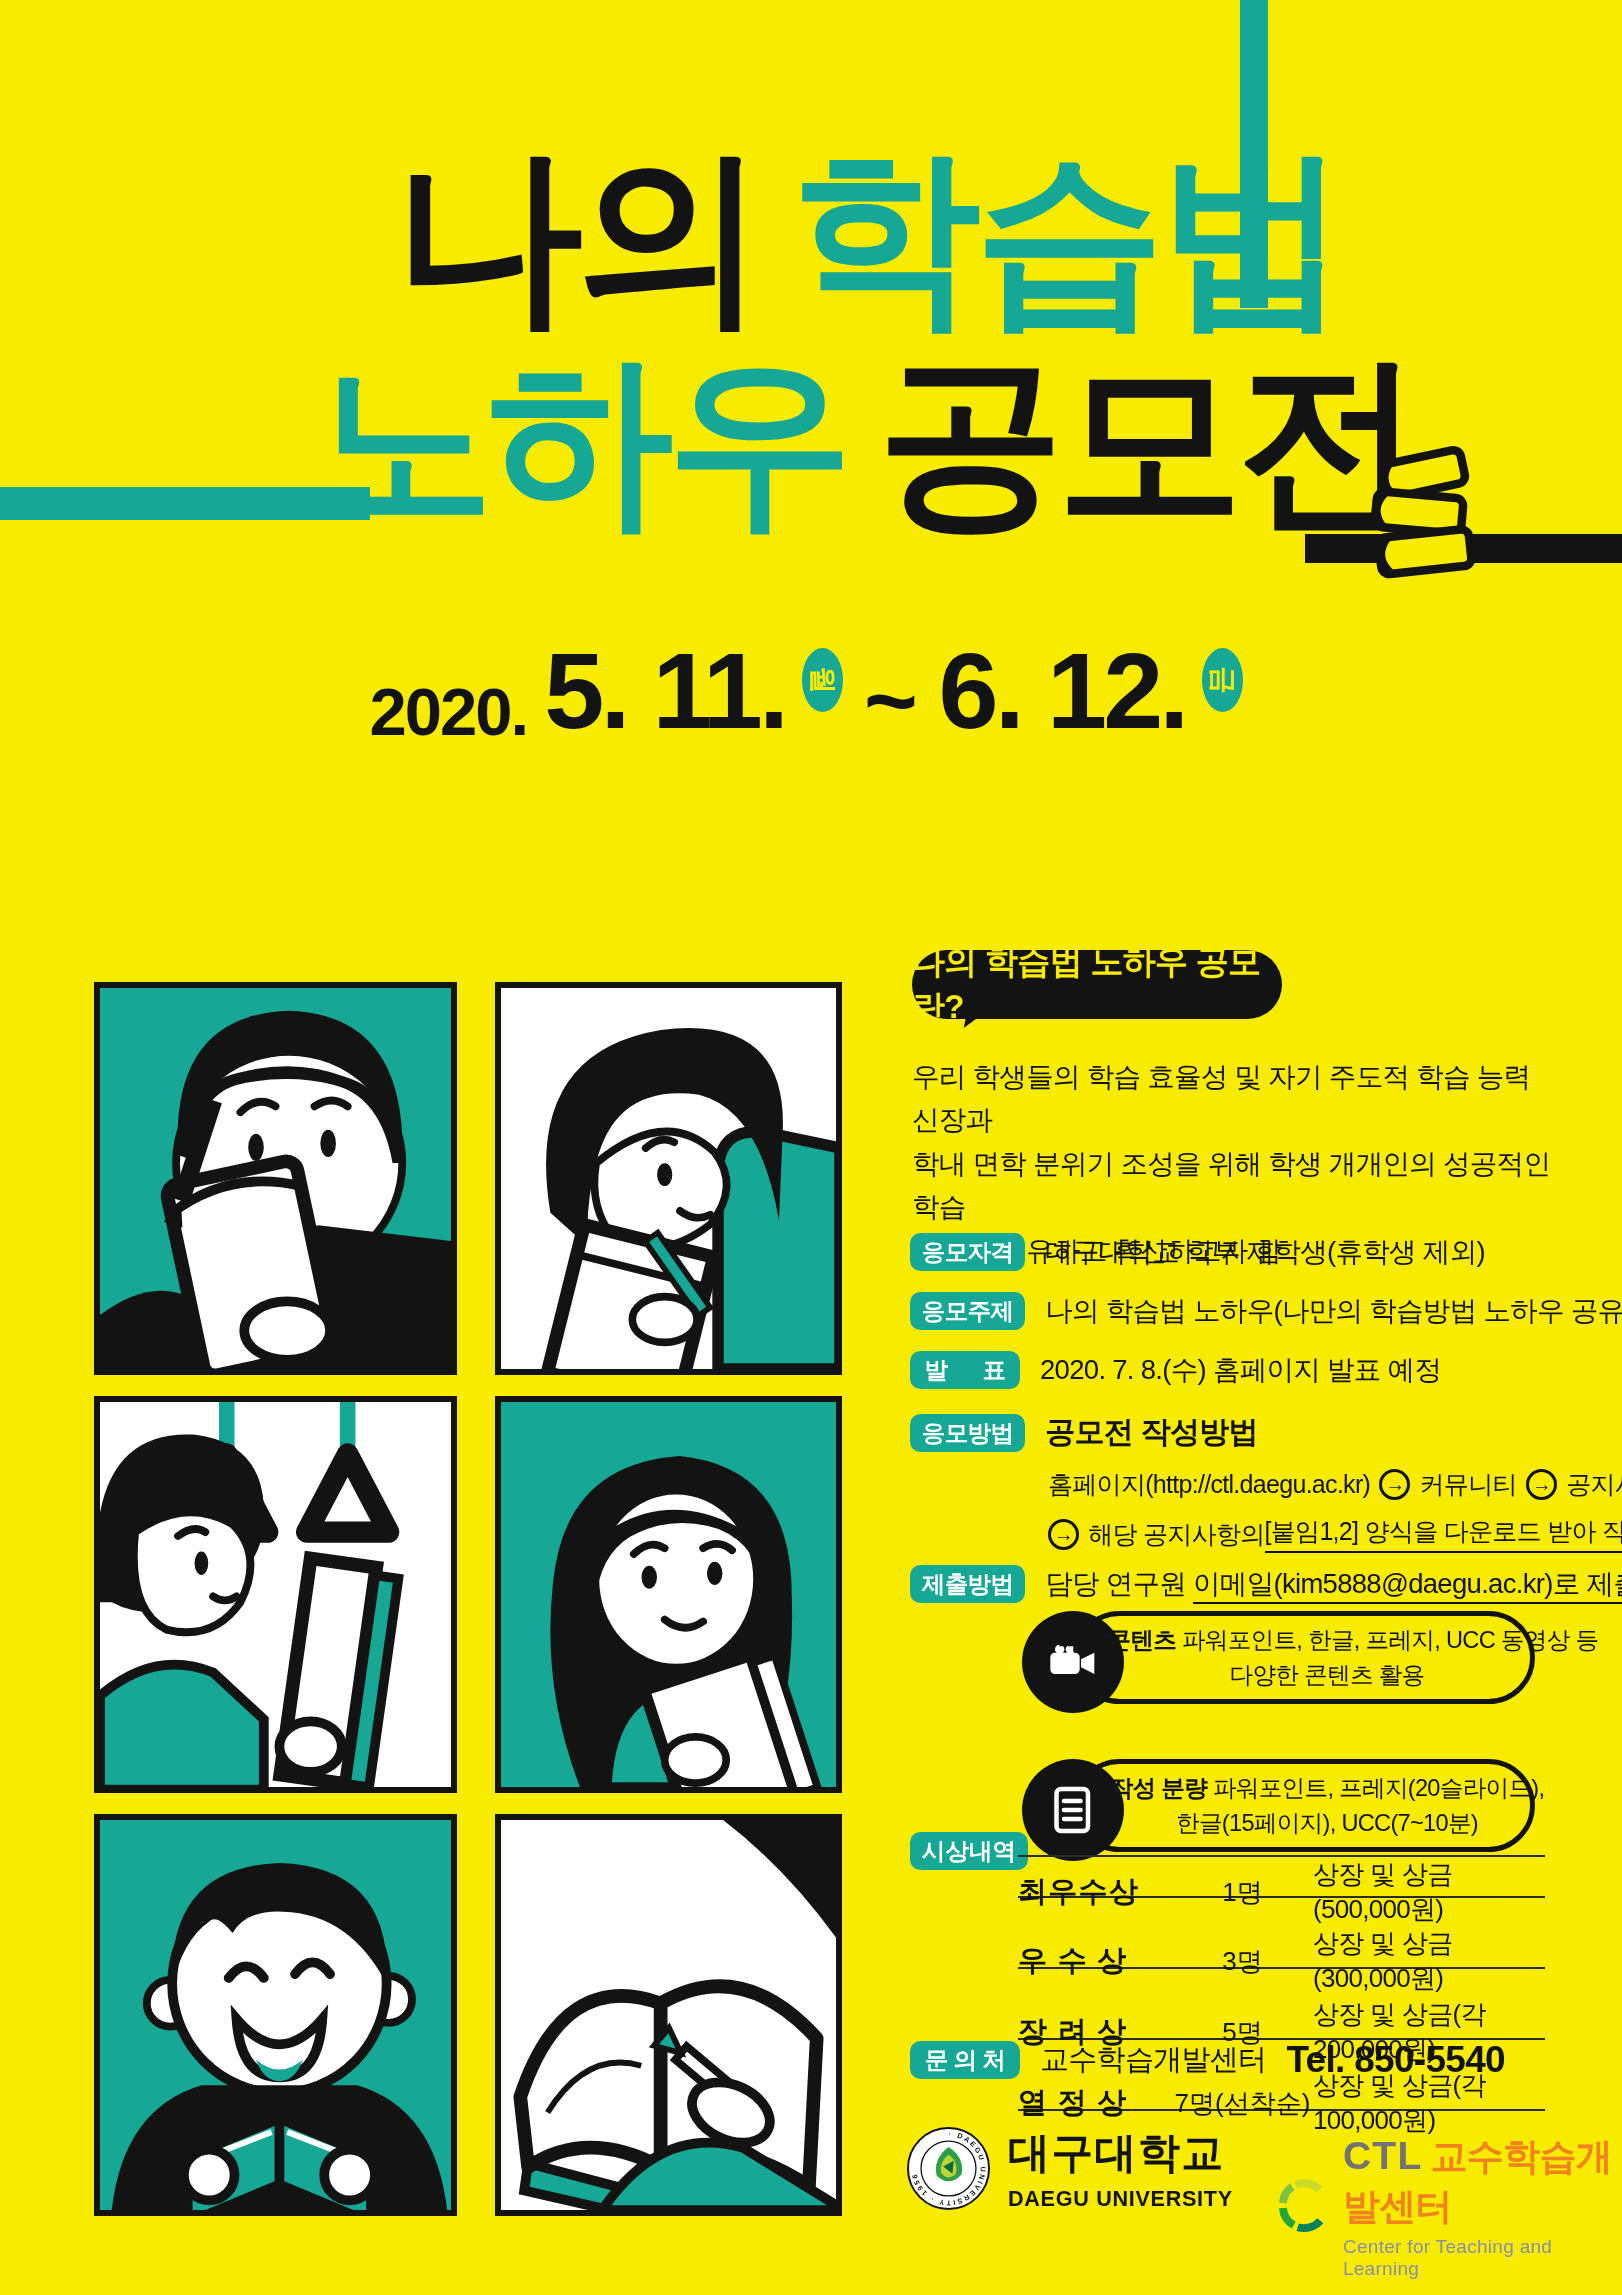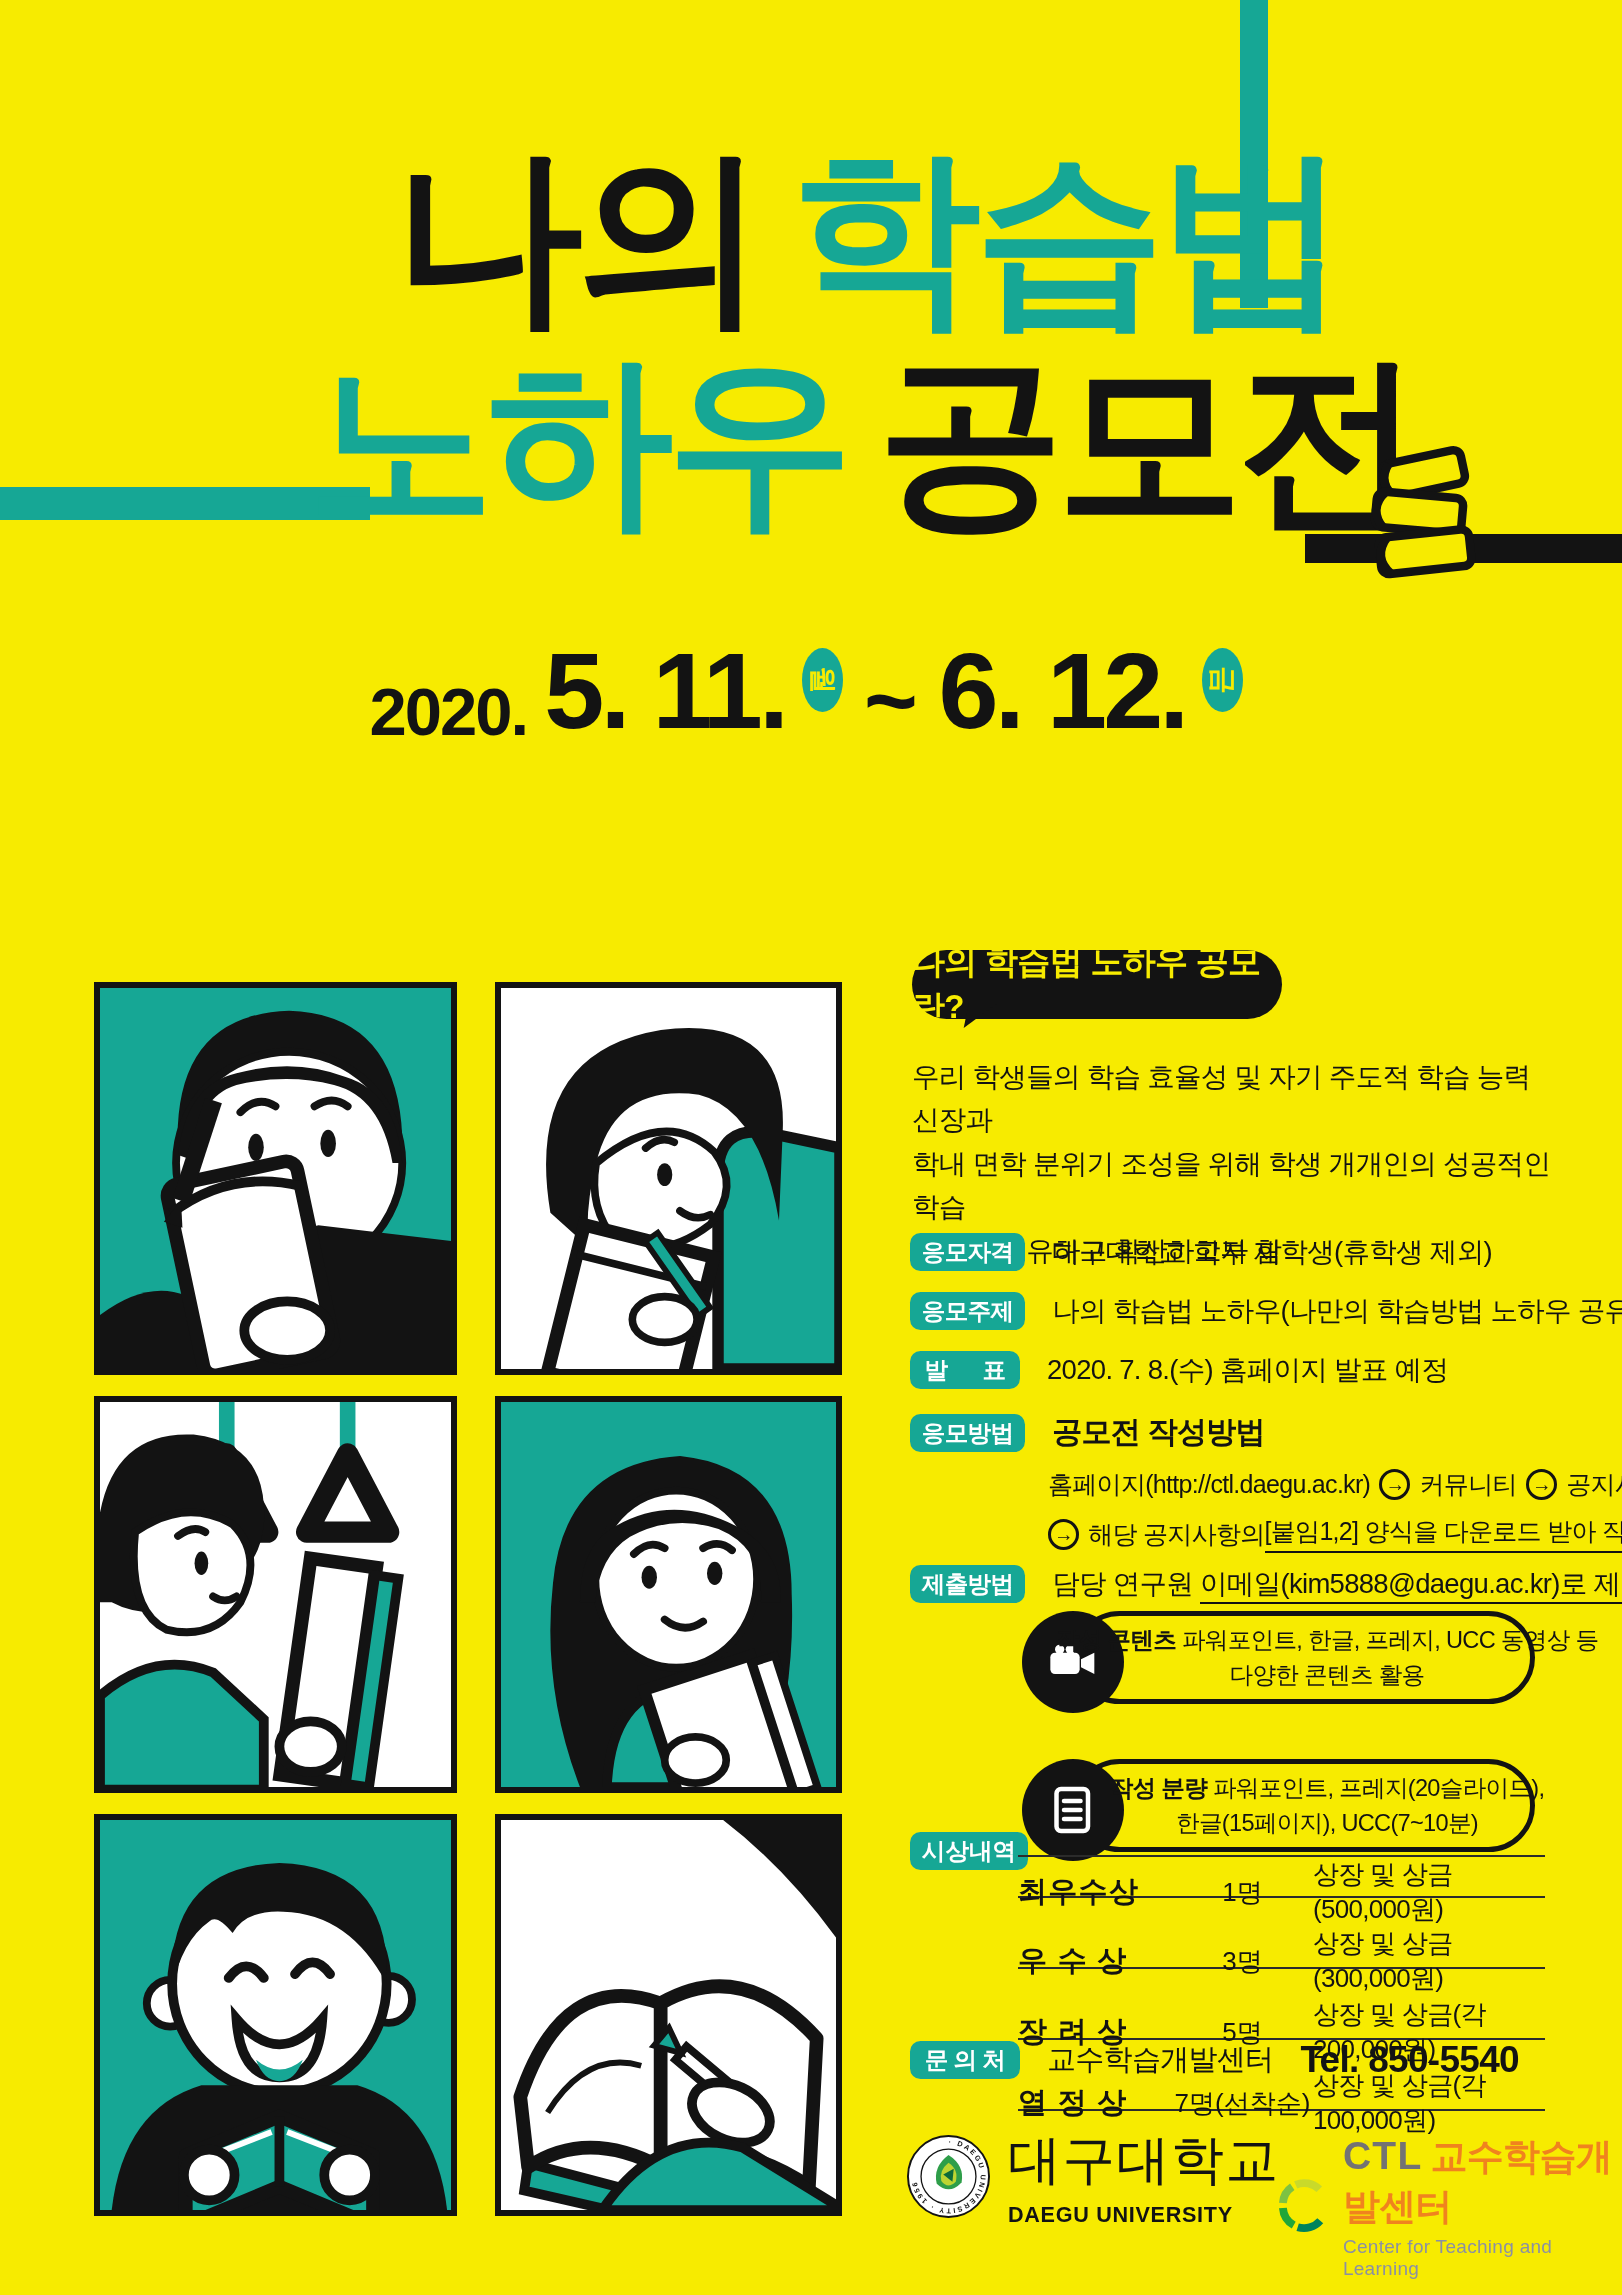--- a/index.html
+++ b/index.html
@@ -43,21 +43,21 @@
     display:flex; align-items:center; justify-content:center;
     font-size:33px; font-weight:800; letter-spacing:-0.7px; }
   .bubble-tail{ position:absolute; left:41px; bottom:-23.6px; width:0; height:0;
     border:15.7px solid transparent; border-top:26px solid #131313; transform:skewX(-38deg); }
   .intro-text{ position:absolute; left:912px; top:1055px; width:648px;
     font-size:27.5px; line-height:1.58; letter-spacing:-0.7px; }
   .intro-text span{ display:block; }
   .tag{ display:inline-flex; align-items:center; justify-content:center;
     min-width:110px; height:38px; padding:0 11.8px; background:#16A795; color:#fff;
     font-size:23.6px; font-weight:700; border-radius:10.5px; white-space:pre; flex:none; }
-  .info-row{ position:absolute; left:910px; display:flex; align-items:center; gap:27px;
+  .info-row{ position:absolute; left:910px; display:flex; align-items:center; gap:20px;
     font-size:27.5px; letter-spacing:-0.7px; white-space:nowrap; }
   #row-elig{ top:1233px; } #row-topic{ top:1292px; } #row-announce{ top:1351px; }
   #row-method{ top:1412px; } #row-submit{ top:1565px; } #row-contact{ top:2031px;margin-top:8px; }
   .row-heading{ font-weight:800; font-size:30px; }
   .method-line{ position:absolute; left:1048px; font-size:25px; letter-spacing:-0.7px;
     display:flex; align-items:center; white-space:nowrap; }
   #method-line1{ top:1468px; } #method-line2{ top:1515px; }
   .carrow{ display:inline-flex; width:31px; height:31px; border:3.3px solid #131313; border-radius:50%;
     align-items:center; justify-content:center; font-size:19.6px; font-weight:800; margin:0 9.2px; flex:none; }
   .uline{ border-bottom:2.6px solid #131313; padding-bottom:3.3px; }
@@ -78,21 +78,21 @@
     height:43px; border-bottom:2px solid #2b2b2b;margin-top:28px; }
   .award-row:first-child{ border-top:2px solid #2b2b2b; }
   .award-name{ font-size:29px; font-weight:800; letter-spacing:1.3px; white-space:pre; }
   .award-count{ font-size:26px; text-align:center; }
   .award-prize{ font-size:26px; letter-spacing:-0.7px; }
   
   .contact-org{ font-size:29px; }
   .contact-tel{ font-size:37px; font-weight:800; letter-spacing:-0.7px; }
   .daegu-logo{ position:absolute; left:906px; top:2125px; display:flex; align-items:center; gap:17px; }
   .daegu-logo svg{ width:85px; height:85px; }
-  .daegu-ko{ font-size:53px; font-weight:400; letter-spacing:1.3px; }
+  .daegu-ko{ font-size:42px; font-weight:700; letter-spacing:1.3px; }
   .daegu-en{ font-size:21.6px; font-weight:700; letter-spacing:0.7px; margin-top:5.2px; }
   .ctl-logo{ position:absolute; left:1277px; top:2132px; display:flex; align-items:center; gap:11.8px; }
   .ctl-logo svg{ width:73px; height:73px; }
   .ctl-abbr{ font-size:39px; font-weight:800; color:#737373; letter-spacing:1.3px;margin-top:34px; }
   .ctl-ko{ font-size:37px; font-weight:800; color:#F0831E; margin-left:7.9px; letter-spacing:-0.7px; }
   .ctl-en{ font-size:19px; color:#8B90A3; margin-top:3.9px; letter-spacing:0.3px; }
 </style>
 </head>
 <body>
 

